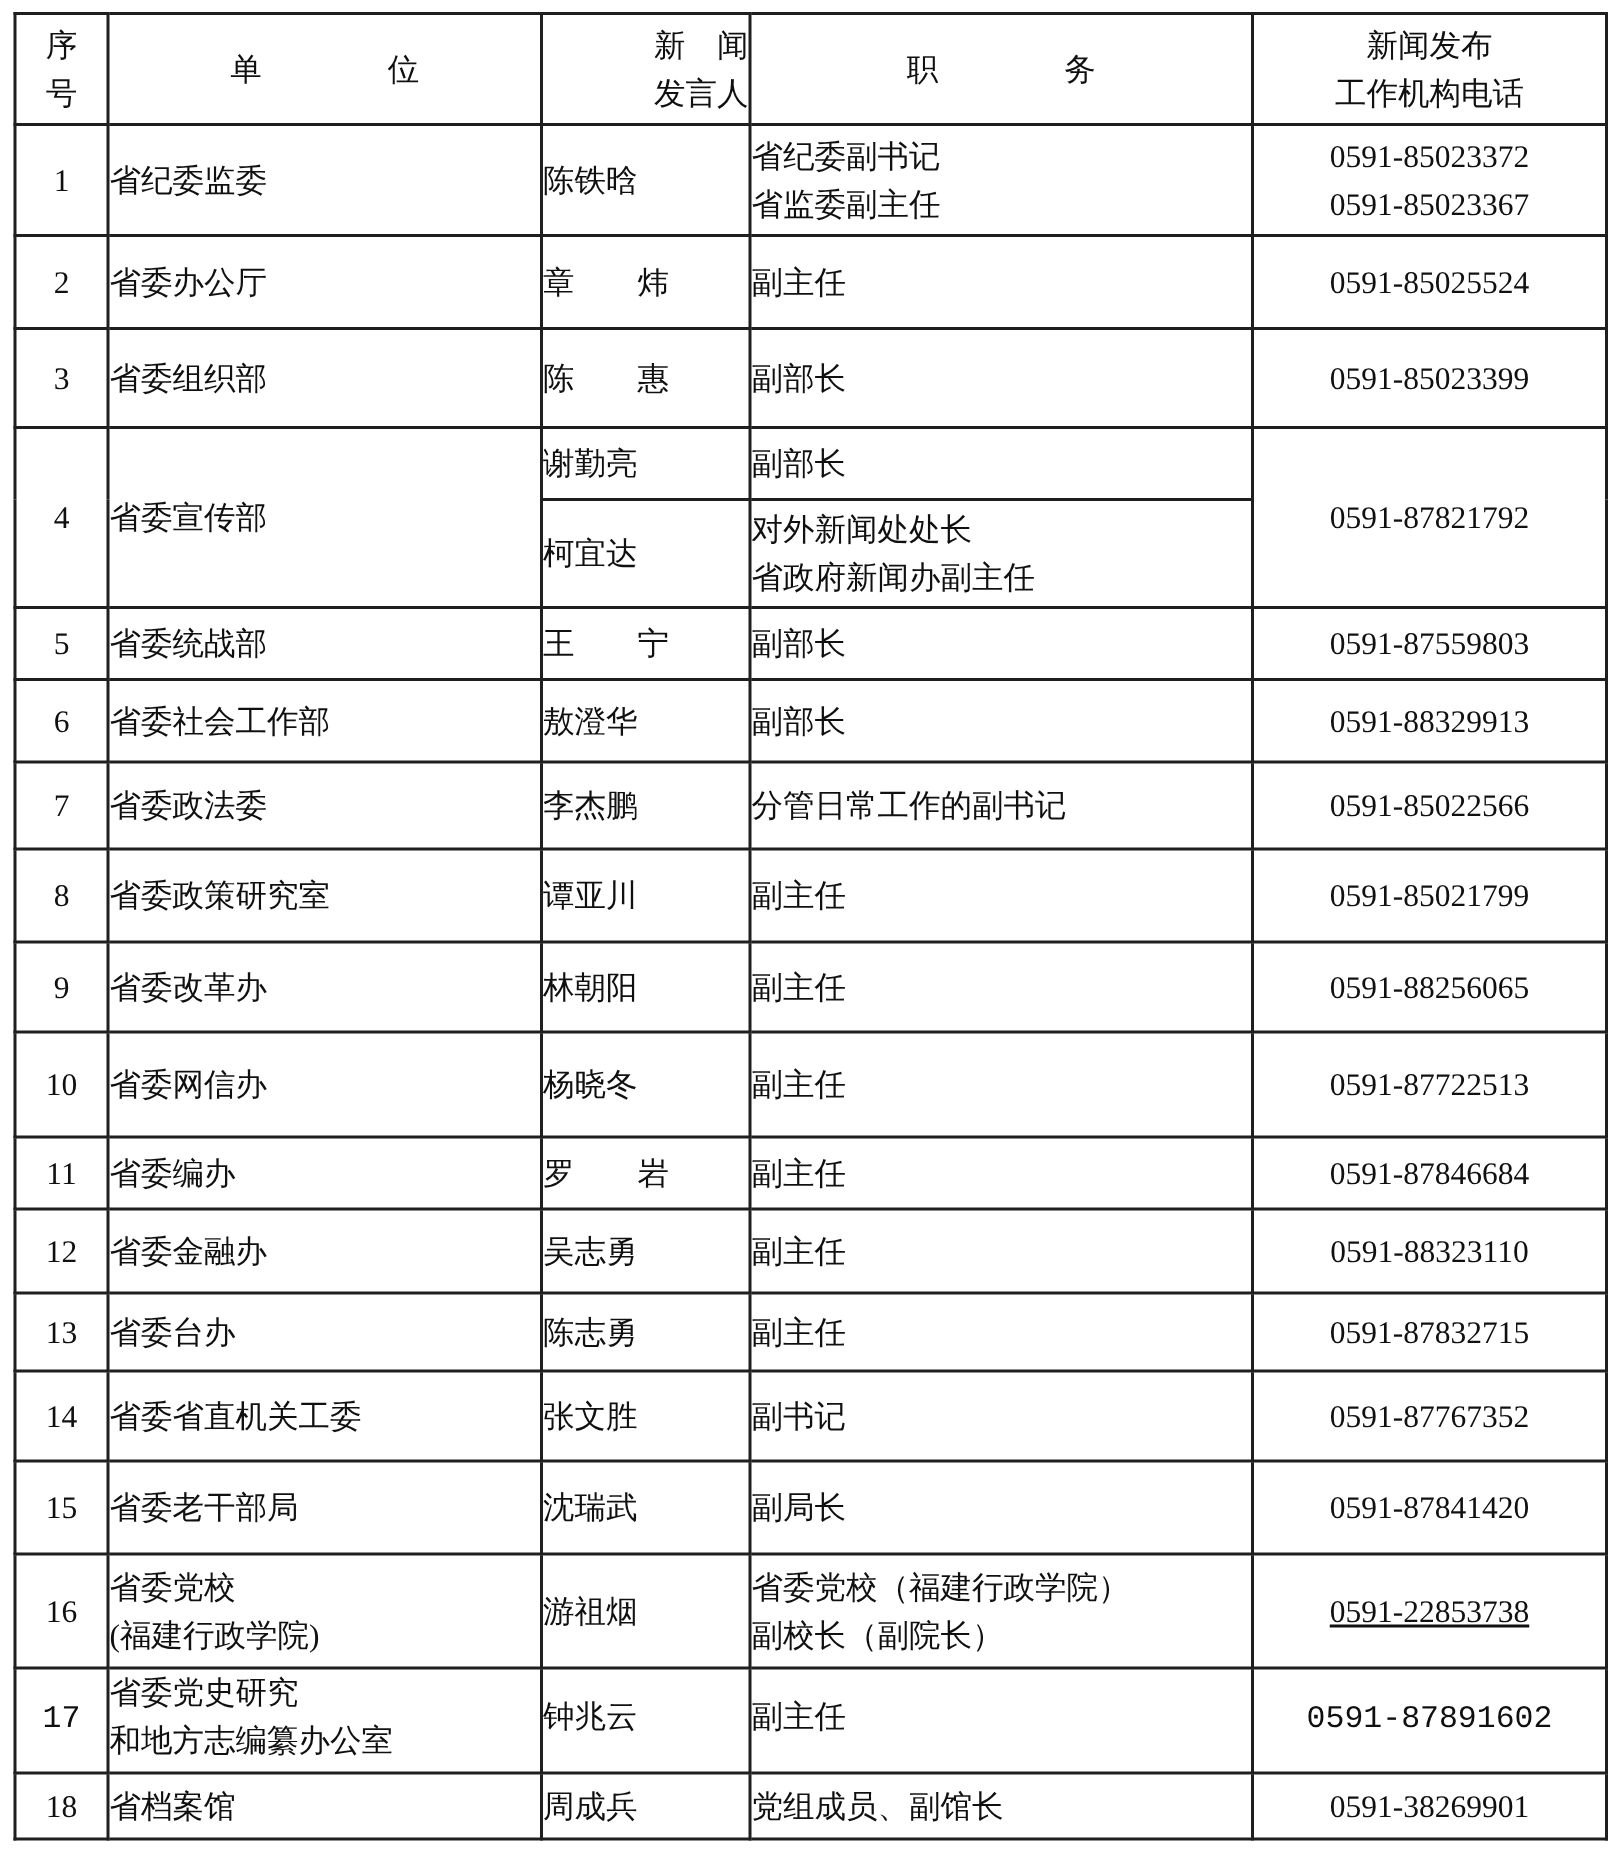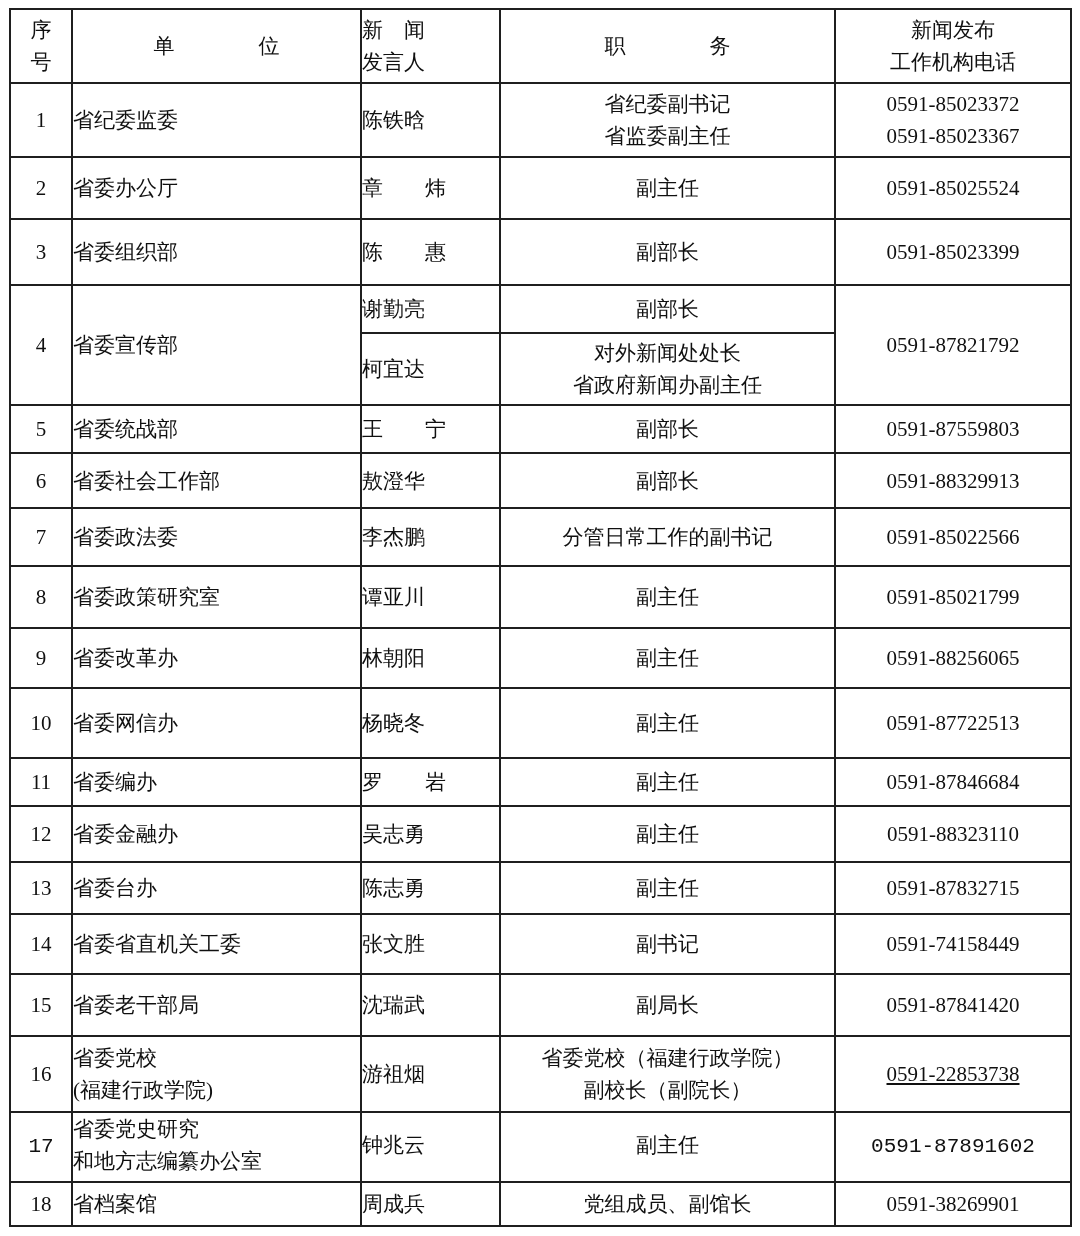--- a/index.html
+++ b/index.html
@@ -33,25 +33,25 @@
     line-height: 32px;
     vertical-align: middle;
     padding: 0;
     overflow: hidden;
     background: #ffffff;
   }
   
   .c-num   { text-align: center; }
   .c-unit  { text-align: left; padding-left: 14px; padding-right: 6px; }
   .c-name  { text-align: left; padding-left: 11px; padding-right: 4px; }
-  .c-duty  { text-align: center; padding-left: 14px; padding-right: 6px; }
+  .c-duty  { text-align: left; padding-left: 14px; padding-right: 6px; }
   .c-phone { text-align: center; font-size: 22px; }
   
   .h-center { text-align: center; padding-left: 0; }
-  .h-left   { text-align: left; padding-left: 11px; }
+  .h-left   { text-align: right; padding-left: 11px; }
   .v-top    { vertical-align: top; padding-top: 5px; text-decoration: underline; }
 </style>
 </head>
 <body>
 
 <div class="page">
   <table class="grid">
     <colgroup>
       <col style="width:62px">
       <col style="width:289px">
@@ -162,21 +162,21 @@
           <td class="c-unit">省委台办</td>
           <td class="c-name">陈志勇</td>
           <td class="c-duty">副主任</td>
           <td class="c-phone">0591-87832715</td>
         </tr>
         <tr style="height: 60px;">
           <td class="c-num">14</td>
           <td class="c-unit">省委省直机关工委</td>
           <td class="c-name">张文胜</td>
           <td class="c-duty">副书记</td>
-          <td class="c-phone">0591-74158449</td>
+          <td class="c-phone">0591-87767352</td>
         </tr>
         <tr style="height: 62px;">
           <td class="c-num">15</td>
           <td class="c-unit">省委老干部局</td>
           <td class="c-name">沈瑞武</td>
           <td class="c-duty">副局长</td>
           <td class="c-phone">0591-87841420</td>
         </tr>
         <tr style="height: 76px;">
           <td class="c-num">16</td>

